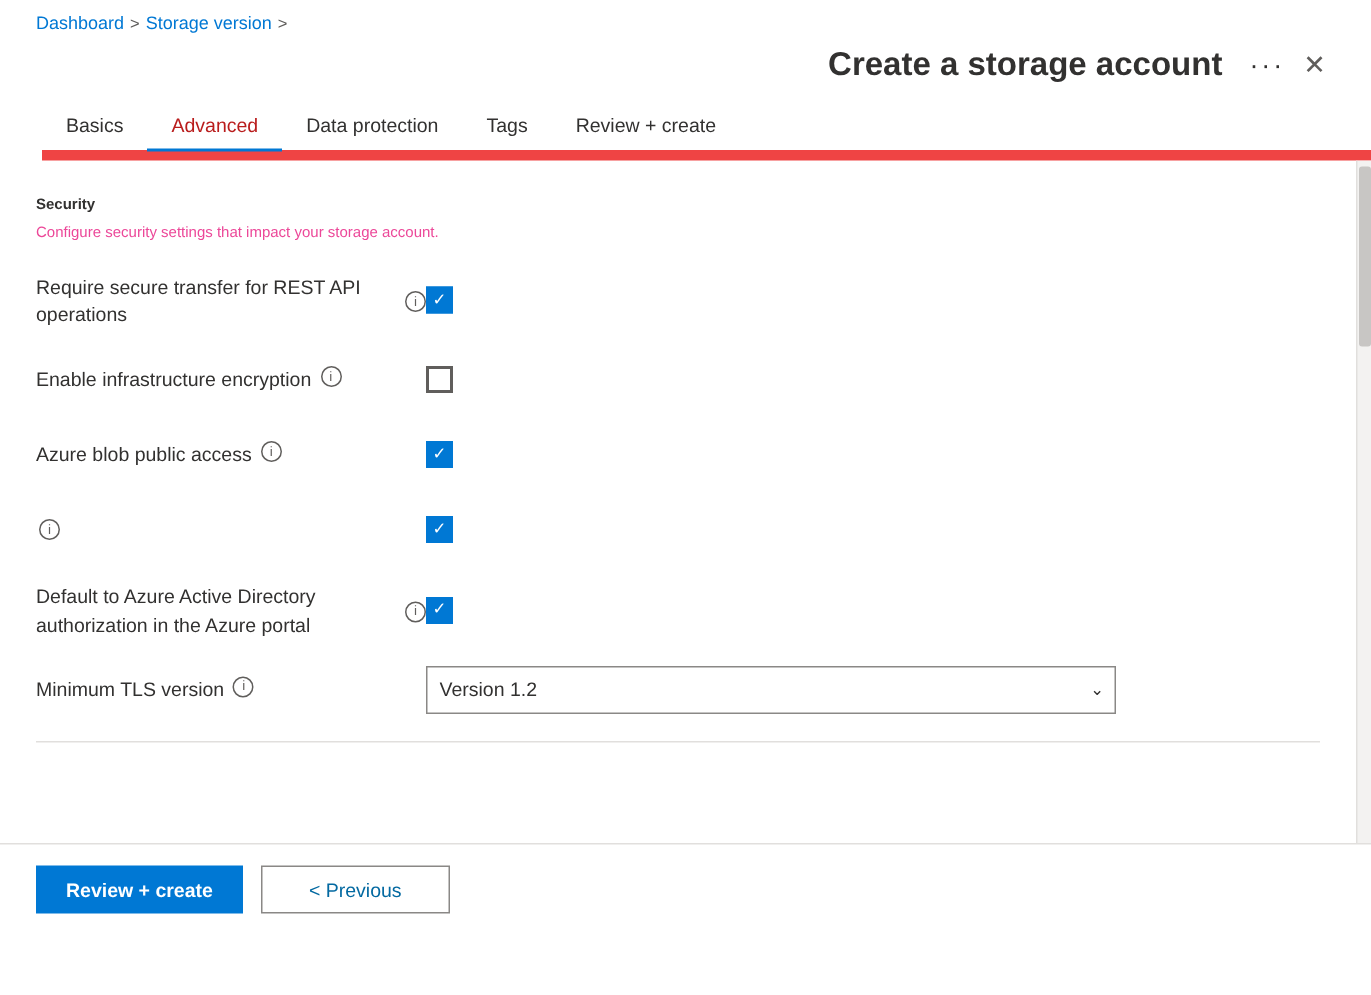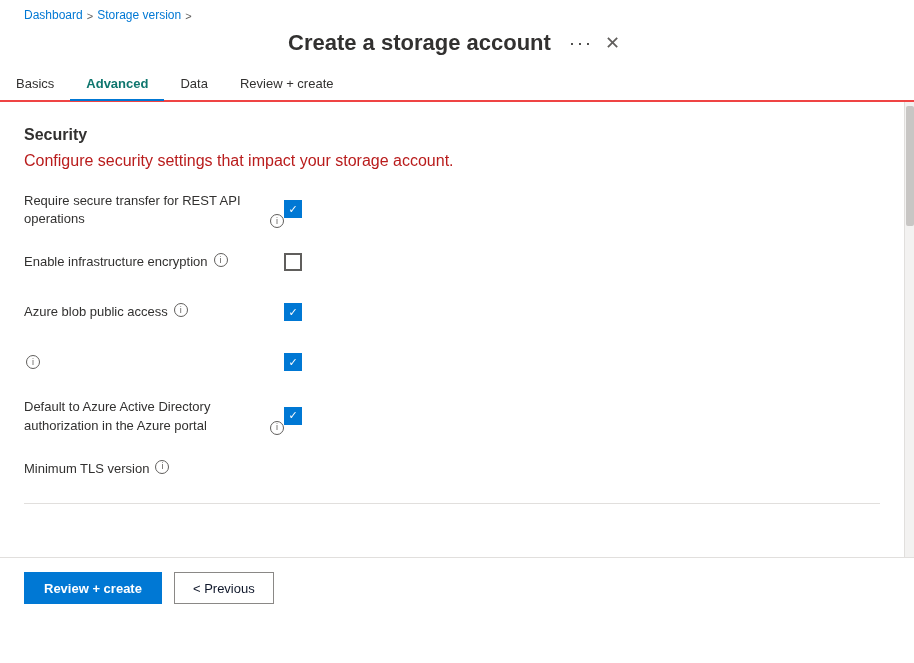--- a/index.html
+++ b/index.html
@@ -29,21 +29,21 @@
     }
     .breadcrumb-sep {
       color: #605e5c;
       font-size: 11px;
     }
 
     
     .page-header {
       display: flex;
       align-items: center;
-      justify-content: center;
+      justify-content: flex-end;
       padding: 4px 24px 12px 24px;
     }
     .page-title {
       font-size: 22px;
       font-weight: 600;
       color: #323130;
     }
     .ellipsis-btn {
       background: none;
       border: none;
@@ -59,40 +59,41 @@
       cursor: pointer;
       font-size: 18px;
       color: #605e5c;
       padding: 2px 6px;
       line-height: 1;
     }
 
     
     .tabs {
       display: flex;
-      border-bottom: 2px solid #ef4444;
+      border-bottom: 7px solid #ef4444;
       padding: 0 16px;
       gap: 0;
+      margin-left: 28px;
     }
     .tab {
       padding: 8px 16px;
       cursor: pointer;
       font-size: 13px;
       color: #323130;
       border-bottom: 2px solid transparent;
       margin-bottom: -1px;
       white-space: nowrap;
     }
     .tab:first-child {
       padding-left: 0;
     }
     .tab.active {
-      font-weight: 700;
+      font-weight: 400;
       border-bottom: 2px solid #0078d4;
-      color: #0f766e;
+      color: #b91c1c;
     }
 
     
     .content-area {
       display: flex;
       height: calc(663px - 140px - 68px);
       overflow: hidden;
     }
     .main-content {
       flex: 1;
@@ -109,47 +110,47 @@
       width: 8px;
       height: 120px;
       background: #c8c6c4;
       margin: 1px auto;
       border-radius: 2px;
       margin-top: 4px;
     }
 
     
     .section-title {
-      font-size: 16px;
+      font-size: 10px;
       font-weight: 700;
       margin-bottom: 8px;
     }
     .section-desc {
-      font-size: 16px;
-      color: #b91c1c;
+      font-size: 10px;
+      color: #ec4899;
       margin-bottom: 20px;
     }
 
     
     .form-row {
       display: flex;
       align-items: center;
       margin-bottom: 18px;
       min-height: 32px;
     }
     .form-label {
       flex: 0 0 260px;
       display: flex;
       gap: 4px;
       font-size: 13px;
       color: #323130;
       line-height: 1.4;
     }
     .form-label.multiline {
-      align-items: flex-end;
+      align-items: center;
       padding-top: 2px;
     }
     .label-text {
       line-height: 1.4;
     }
     .info-icon {
       display: inline-flex;
       align-items: center;
       justify-content: center;
       width: 14px;
@@ -244,23 +245,23 @@
       border: none;
       padding: 6px 20px;
       font-size: 13px;
       font-weight: 600;
       cursor: pointer;
       height: 32px;
       white-space: nowrap;
     }
     .btn-secondary {
       background: #fff;
-      color: #0f172a;
+      color: #0369a1;
       border: 1px solid #8a8886;
-      padding: 6px 18px;
+      padding: 6px 31px;
       font-size: 13px;
       cursor: pointer;
       height: 32px;
       white-space: nowrap;
     }
   </style>
 </head>
 <body>
 
 <div class="breadcrumb">
@@ -281,21 +282,24 @@
 </div>
 
 <div class="tabs">
   <div class="tab">
     <span>Basics</span>
   </div>
   <div class="tab active">
     <span>Advanced</span>
   </div>
   <div class="tab">
-    <span>Data</span>
+    <span>Data protection</span>
+  </div>
+  <div class="tab">
+    <span>Tags</span>
   </div>
   <div class="tab">
     <span>Review + create</span>
   </div>
 </div>
 
 <div class="content-area">
   <div class="main-content">
 
     <div class="section-title">Security</div>
@@ -367,20 +371,30 @@
           </div>
         </label>
       </div>
     </div>
 
     <div class="form-row">
       <div class="form-label">
         <span class="label-text">Minimum TLS version</span>
         <span class="info-icon">i</span>
       </div>
+      <div class="form-control">
+        <div class="select-container">
+          <select class="select-box" style="width:100%;height:32px;border:1px solid #8a8886;padding:0 8px;font-size:13px;color:#323130;background:#fff;appearance:none;cursor:pointer;">
+            <option>Version 1.0</option>
+            <option>Version 1.1</option>
+            <option selected="">Version 1.2</option>
+          </select>
+          <span class="select-chevron">⌄</span>
+        </div>
+      </div>
     </div>
 
     <hr class="divider">
   </div>
 
   <div class="scrollbar-track">
     <div class="scrollbar-thumb"></div>
   </div>
 </div>
 

